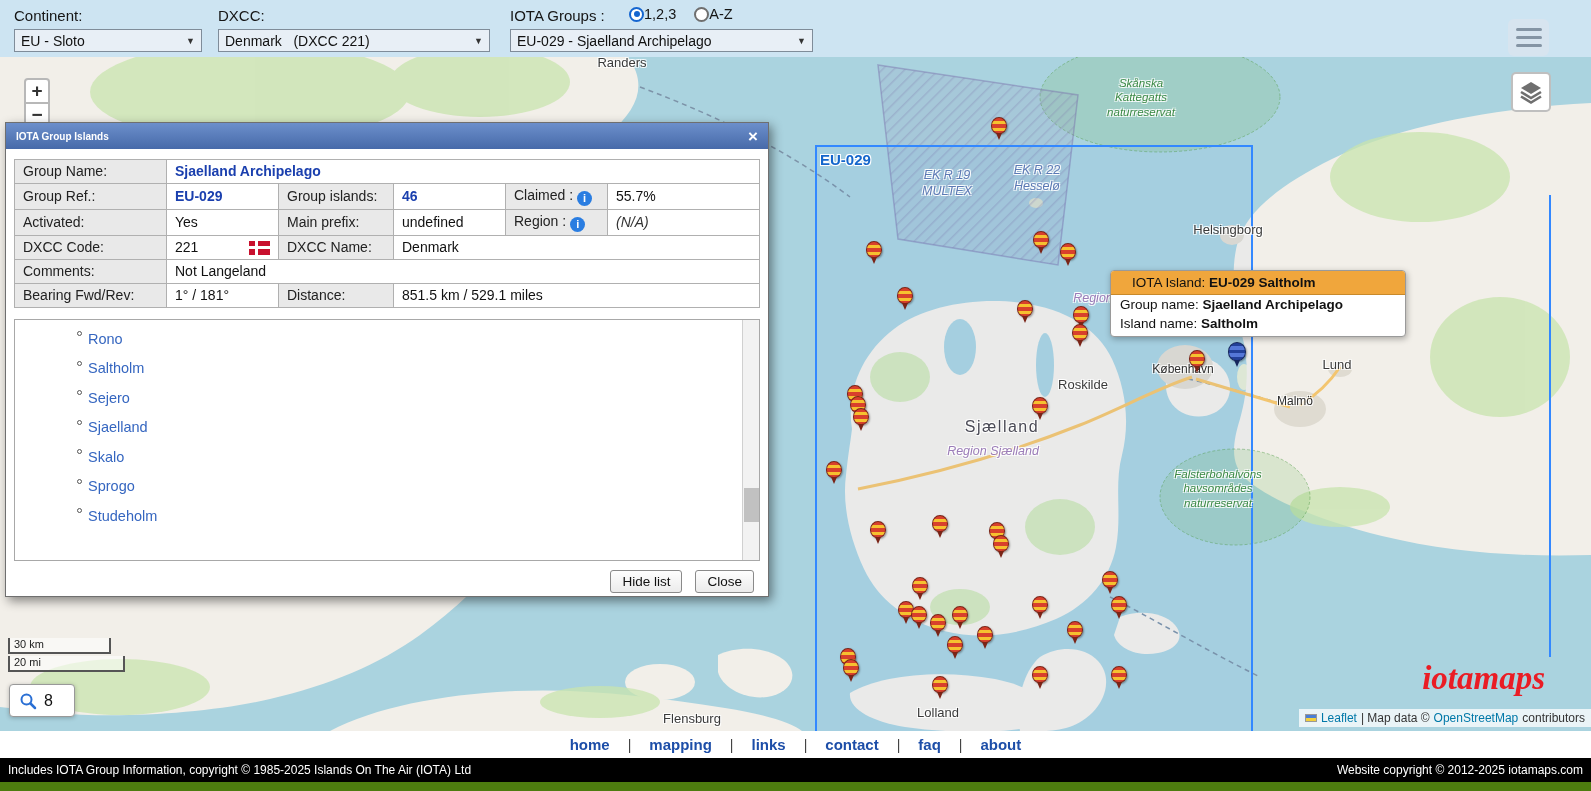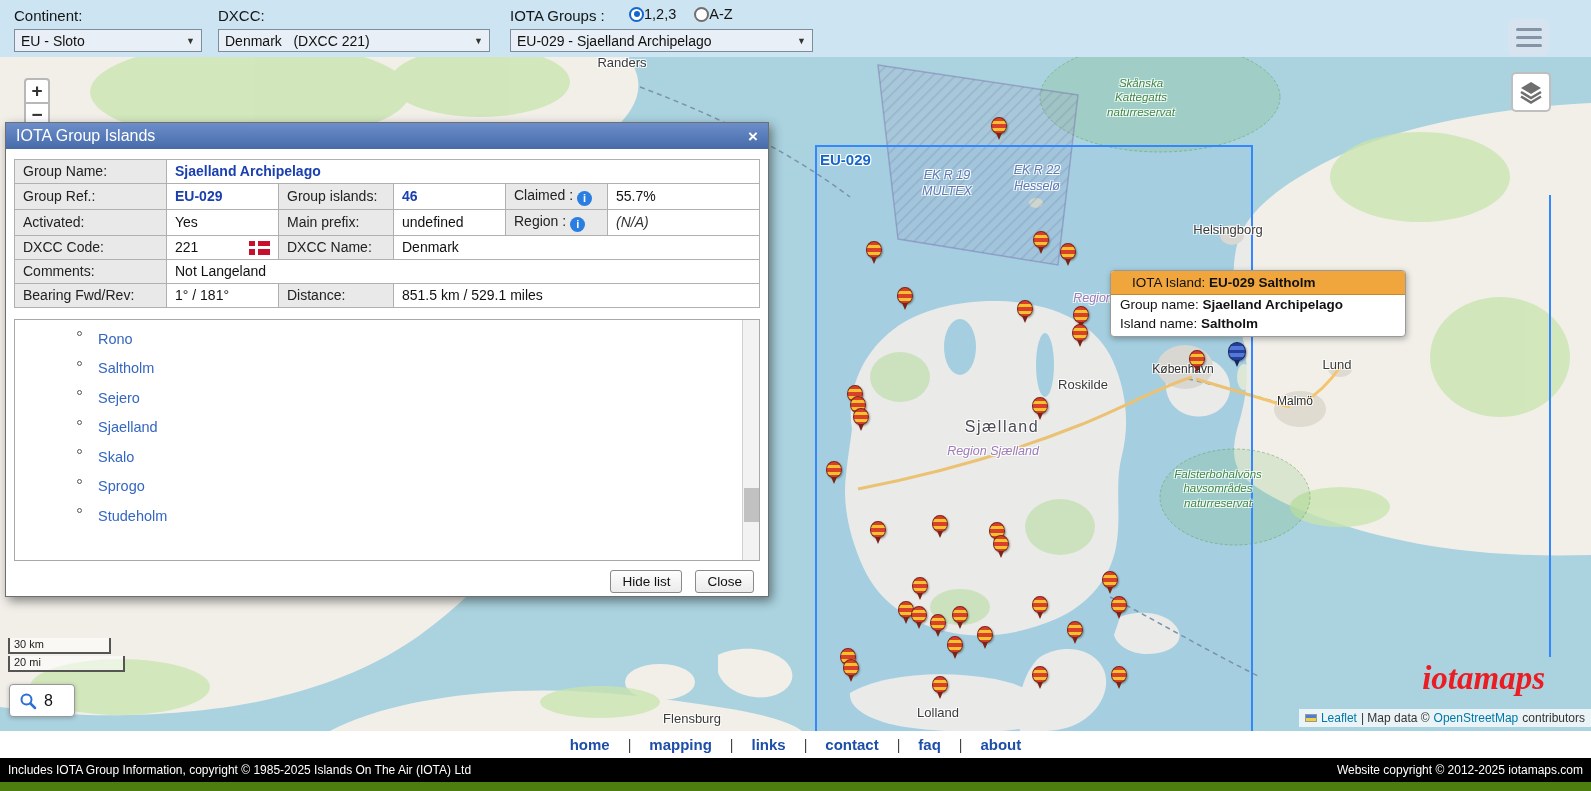--- a/index.html
+++ b/index.html
@@ -87,38 +87,38 @@
   .attribution { position:absolute; right:0; bottom:4px; background:rgba(255,255,255,.75); padding:2px 6px; font-size:12px;
                  color:#333; display:flex; align-items:center; gap:4px; z-index:9; white-space:nowrap; }
   .attribution a { color:#0078a8; text-decoration:none; }
   .ua-flag { display:inline-block; width:12px; height:8px; background:linear-gradient(#4a7fd4 50%, #f2d03b 50%); border:1px solid #999; }
 
   
   .dialog { position:absolute; left:5px; top:122px; width:764px; height:475px; background:#fff; border:1px solid #6f6f6f;
             box-shadow:3px 4px 10px rgba(0,0,0,.45); z-index:50; }
   .dlg-titlebar { height:26px; background:linear-gradient(180deg,#6c8fcb,#476aa9); display:flex; align-items:center;
                   justify-content:space-between; padding:0 10px; cursor:move; }
-  .dlg-title { color:#fff; font-weight:normal; font-size:16px; }
+  .dlg-title { color:#fff; font-weight:bold; font-size:10px; }
   .dlg-close { color:#fff; font-weight:bold; font-size:17px; cursor:pointer; line-height:1; }
   .dlg-body { padding:10px 8px 8px 8px; }
 
   .info-table { width:100%; border-collapse:collapse; font-size:14px; color:#111; table-layout:fixed; }
   .info-table td { border:1px solid #b0b0b0; padding:3px 8px; height:17px; line-height:17px; overflow:hidden; white-space:nowrap; }
   .info-table td.lbl { background:#e9e9e9; color:#222; }
   .strong-blue { color:#1a3fae; font-weight:bold; }
   .italic-val { font-style:italic; color:#333; }
   .info-icon { display:inline-block; width:15px; height:15px; border-radius:50%; background:#2a7de1; color:#fff; font-size:11px;
                font-weight:bold; text-align:center; line-height:15px; vertical-align:-2px; margin-left:4px; cursor:pointer; }
   .flag-dk { float:right; width:21px; height:14px; background:#c8102e; position:relative; margin-top:1.5px; }
   .flag-dk::before { content:""; position:absolute; left:6px; top:0; width:3px; height:100%; background:#fff; }
   .flag-dk::after { content:""; position:absolute; left:0; top:5.5px; width:100%; height:3px; background:#fff; }
 
   .island-list { position:relative; margin-top:11px; height:242px; border:1px solid #a8a8a8; background:#fff; overflow:hidden; }
   .island-items { position:absolute; left:0; top:4px; right:17px; }
-  .island-item { display:flex; align-items:center; height:29.5px; padding-left:62px; gap:16px; }
+  .island-item { display:flex; align-items:center; height:29.5px; padding-left:62px; gap:6px; }
   .bullet { display:inline-block; width:5px; height:5px; border:1.5px solid #555; border-radius:50%; align-self:flex-start; margin-top:7px; }
   .island-link { font-size:14.5px; color:#3566c0; text-decoration:none; cursor:pointer; }
   .list-scrollbar { position:absolute; right:0; top:0; bottom:0; width:17px; background:#f2f2f2; border-left:1px solid #d0d0d0; }
   .list-scroll-thumb { position:absolute; left:1px; top:168px; width:15px; height:34px; background:#c1c1c1; }
 
   .dlg-buttons { display:flex; justify-content:flex-end; gap:13px; margin-top:9px; padding-right:6px; }
   .dlg-buttons button { font-family:"Liberation Sans",sans-serif; font-size:13.5px; color:#111; padding:3px 11px;
                         background:linear-gradient(#fefefe,#ebebeb); border:1px solid #8a8a8a; border-radius:3px; cursor:pointer; }
 
   

